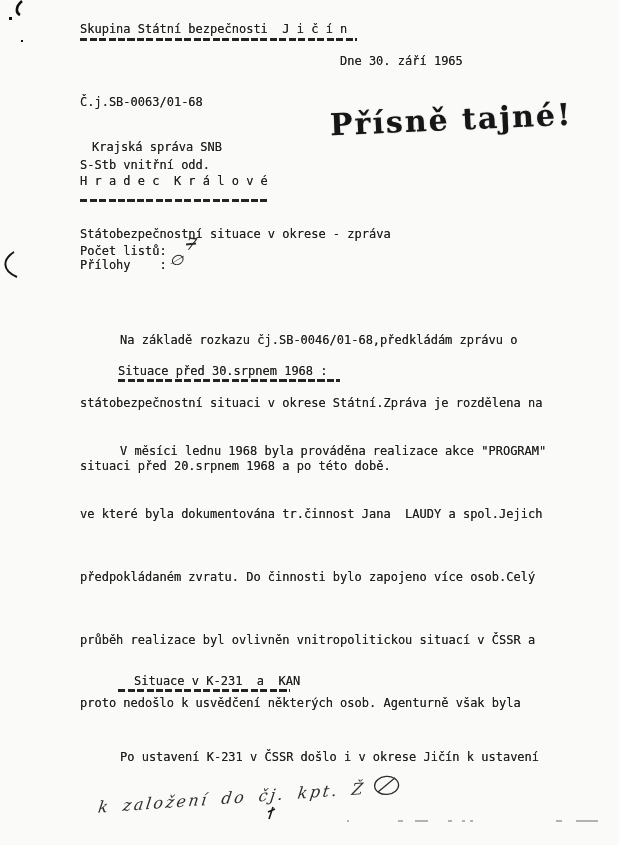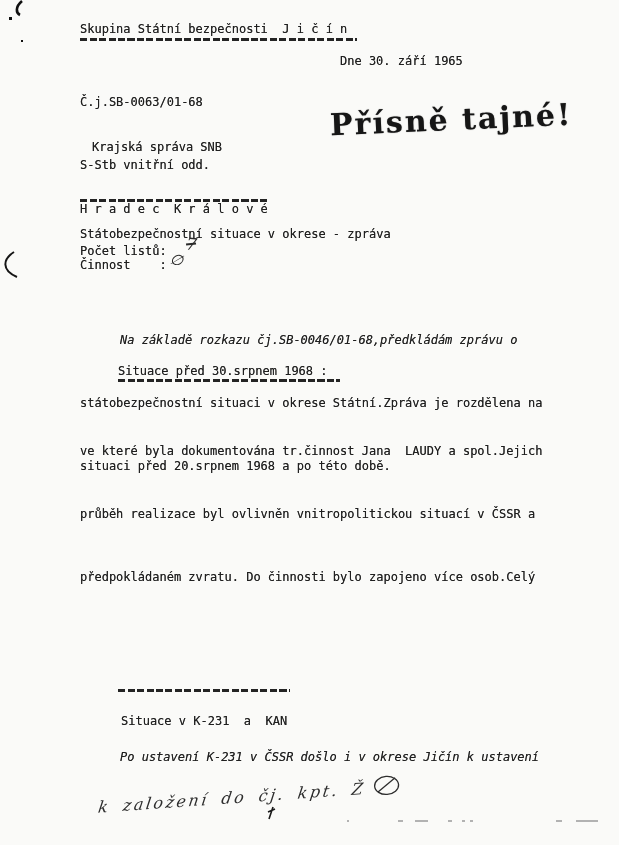--- a/index.html
+++ b/index.html
@@ -10,21 +10,21 @@
     color:#1f1f1f;
   }
   .paper{position:relative;width:612px;height:845px;background:#fafaf8;}
   .tw{
     position:absolute;
     font-family:"DejaVu Sans Mono", monospace;
     font-size:12px;line-height:21px;white-space:pre;
     color:#1f1f1f;text-shadow:0 0 0.5px rgba(10,10,10,.65);
   }
   .para .pline{white-space:pre;}
-  .para .ind{padding-left:40px;font-style:italic;}
+  .para .ind{padding-left:40px;}
   .dashline{
     position:absolute;height:2.5px;
     background:repeating-linear-gradient(90deg,#242424 0 7px,rgba(0,0,0,0) 7px 9.5px);
   }
   .stamp{
     position:absolute;left:330px;top:102px;
     font-family:"DejaVu Serif", serif;font-weight:bold;
     font-size:30px;letter-spacing:2px;color:#161616;
     transform:rotate(-2.5deg);
     text-shadow:0 0 1px rgba(20,20,20,.5);
@@ -65,51 +65,53 @@
   <div class="tw" style="left:80px;top:19px;">Skupina Státní bezpečnosti  J i č í n</div>
   <div class="dashline" style="left:80px;top:38px;width:277px;"></div>
 
   <div class="tw" style="left:80px;top:62px;margin-top:30px;">Č.j.SB-0063/01-68</div>
   <div class="tw" style="left:340px;top:51px;">Dne 30. září 1965</div>
 
   <div class="stamp">Přísně tajné!</div>
 
   <div class="tw" style="left:92px;top:137px;">Krajská správa SNB</div>
   <div class="tw" style="left:80px;top:155px;">S-Stb vnitřní odd.</div>
-  <div class="tw" style="left:80px;top:199px;">H r a d e c  K r á l o v é</div>
+  <div class="tw" style="left:80px;top:171px;">H r a d e c  K r á l o v é</div>
   <div class="dashline" style="left:80px;top:199px;width:188px;"></div>
 
   <div class="tw" style="left:80px;top:224px;">Státobezpečnostní situace v okrese - zpráva</div>
   <div class="tw" style="left:80px;top:241px;">Počet listů:</div>
   <div class="hw hw-seven">7</div>
-  <div class="tw" style="left:80px;top:255px;">Činnost    :</div>
+  <div class="tw" style="left:80px;top:255px;">Přílohy    :</div>
   <div class="hw hw-empty">∅</div>
 
   <div class="tw para" style="left:80px;top:288px;width:480px;">
     <div class="pline ind">Na základě rozkazu čj.SB-0046/01-68,předkládám zprávu o</div>
     <div class="pline">státobezpečnostní situaci v okrese Státní.Zpráva je rozdělena na</div>
     <div class="pline">situaci před 20.srpnem 1968 a po této době.</div>
   </div>
 
   <div class="tw" style="left:118px;top:361px;">Situace před 30.srpnem 1968 :</div>
   <div class="dashline" style="left:118px;top:379px;width:222px;"></div>
 
   <div class="tw para" style="left:80px;top:399px;width:485px;">
+    <div class="pline ind">V měsíci lednu 1968 byla prováděna realizace akce "PROGRAM"</div>
     <div class="pline">ve které byla dokumentována tr.činnost Jana  LAUDY a spol.Jejich</div>
+    <div class="pline">předpokládaném zvratu. Do činnosti bylo zapojeno více osob.Celý</div>
     <div class="pline">průběh realizace byl ovlivněn vnitropolitickou situací v ČSSR a</div>
-    <div class="pline">předpokládaném zvratu. Do činnosti bylo zapojeno více osob.Celý</div>
+    <div class="pline">proto nedošlo k usvědčení některých osob. Agenturně však byla</div>
     
     
     
     
     
     
   </div>
 
-  <div class="tw" style="left:121px;top:671px;margin-top:40px;">Situace v K-231  a  KAN</div>
+  <div class="tw" style="left:134px;top:671px;">Situace v K-231  a  KAN</div>
   <div class="dashline" style="left:118px;top:689px;width:172px;"></div>
 
   <div class="tw para" style="left:80px;top:704px;width:485px;line-height:21.5px;">
     <div class="pline ind">Po ustavení K-231 v ČSSR došlo i v okrese Jičín k ustavení</div>
     
     
   </div>
 
   <div class="hw-note">
     <span class="hw-text">k založení do čj. kpt. Ž</span>

